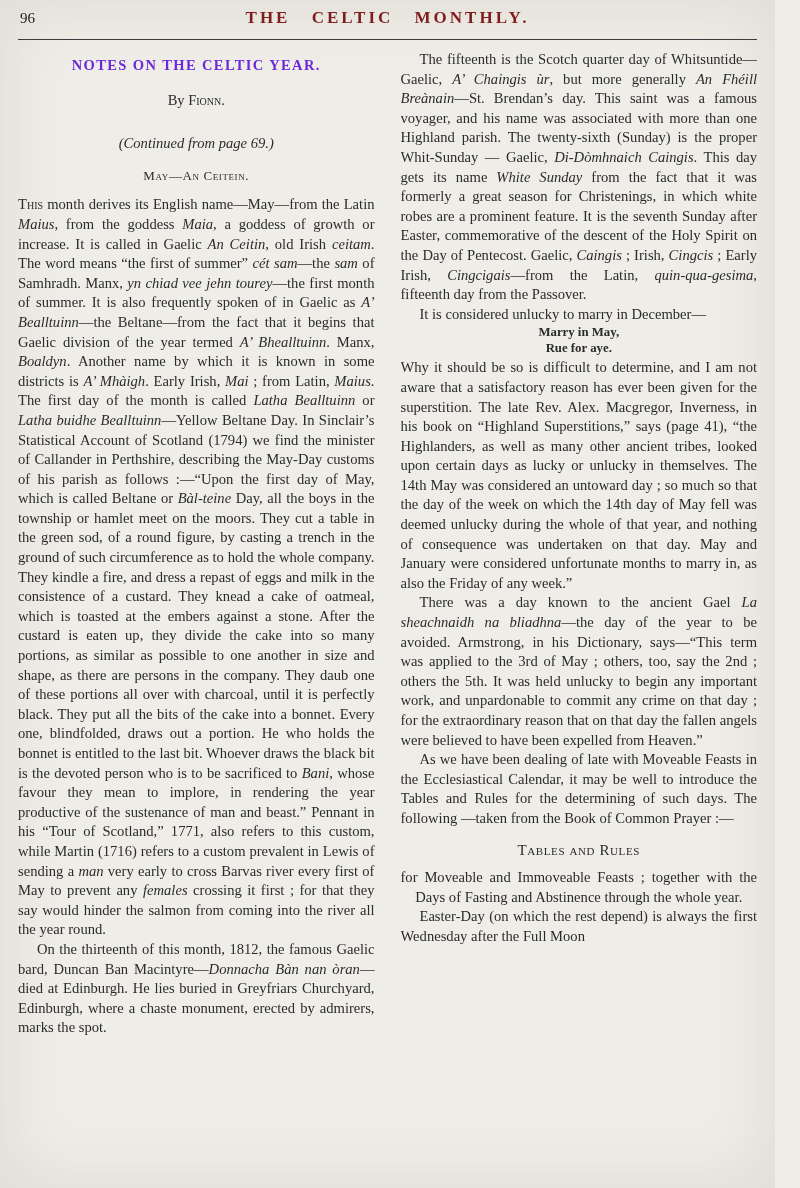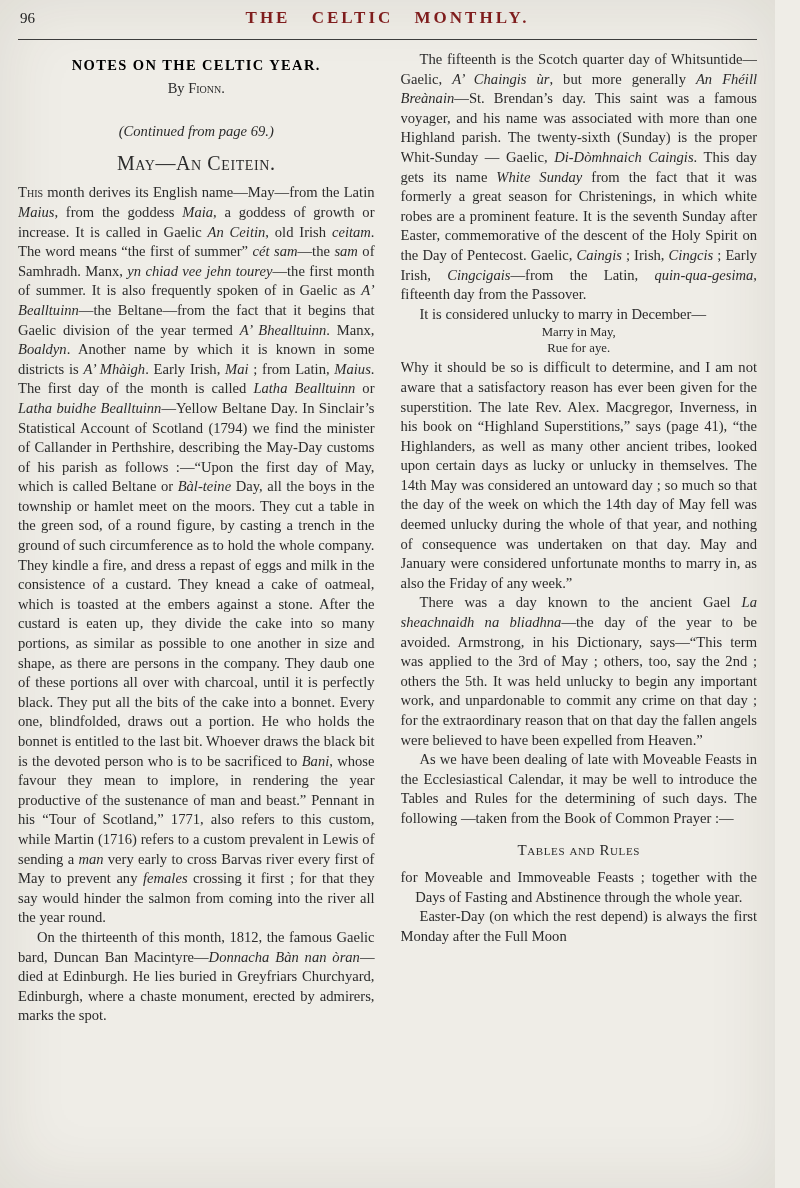--- a/index.html
+++ b/index.html
@@ -24,32 +24,33 @@
   }
   .rule { border-top:1.6px solid #3c3c3c; margin:5px 0 10px 0; }
   .columns { display:flex; gap:26px; height:1130px; }
   .col {
     width:369px; font-size:14.6px; line-height:19.6px;
     text-align:justify; text-align-last:left; overflow:hidden;
     hyphens:auto;
   }
   .art-title {
     text-align:center; text-align-last:center; font-size:14.5px; font-weight:700;
-    letter-spacing:1.4px; color:#000000; margin-top:6px;
+    letter-spacing:1.4px; color:#6d28d9; margin-top:6px;
   }
-  .byline { text-align:center; text-align-last:center; margin-top:3px; font-size:14.5px; }
+  .byline { text-align:center; text-align-last:center; margin-top:15px; font-size:14.5px; }
   .continued { text-align:center; text-align-last:center; font-style:italic; margin-top:24px; }
   .sc { font-variant:small-caps; }
   .sc-head { font-variant:small-caps; letter-spacing:.6px; }
-  .sect { text-align:center; text-align-last:center; font-size:20px; margin:12px 0 10px 0; }
+  .sect { text-align:center; text-align-last:center; font-size:13px; margin:12px 0 10px 0; }
   p { margin:0; text-indent:1.3em; }
   p.noindent { text-indent:0; }
   .verse {
     text-align:center; text-align-last:center; font-size:12.8px; line-height:15.5px;
     margin:1px 0 2px 0;
+    font-weight:bold;
   }
   .tables-head { text-align:right; text-align-last:center; font-size:15px; margin:12px 0 8px 0; }
   .tables-sub { text-align-last:center; }
   .rules-head {
     text-align:center; text-align-last:center; font-style:italic; margin:14px 0 10px 0;
   }
   i { font-style:italic; }
 </style>
 </head>
 <body>
@@ -79,17 +80,17 @@
       <p>It is considered unlucky to marry in December—</p>
       <div class="verse">
         <div>Marry in May,</div>
         <div>Rue for aye.</div>
       </div>
       <p class="noindent">Why it should be so is difficult to determine, and I am not aware that a satisfactory reason has ever been given for the superstition.  The late Rev. Alex. Macgregor, Inverness, in his book on “Highland Superstitions,” says (page 41), “the Highlanders, as well as many other ancient tribes, looked upon certain days as lucky or unlucky in themselves.  The 14th May was considered an untoward day ; so much so that the day of the week on which the 14th day of May fell was deemed unlucky during the whole of that year, and nothing of consequence was undertaken on that day.  May and January were considered unfortunate months to marry in, as also the Friday of any week.”</p>
       <p>There was a day known to the ancient Gael <i>La sheachnaidh na bliadhna</i>—the day of the year to be avoided.  Armstrong, in his Dictionary, says—“This term was applied to the 3rd of May ; others, too, say the 2nd ; others the 5th.  It was held unlucky to begin any important work, and unpardonable to commit any crime on that day ; for the extraordinary reason that on that day the fallen angels were believed to have been expelled from Heaven.”</p>
       <p>As we have been dealing of late with Moveable Feasts in the Ecclesiastical Calendar, it may be well to introduce the Tables and Rules for the determining of such days.  The following —taken from the Book of Common Prayer :—</p>
       <div class="tables-head sc-head">Tables and Rules</div>
       <div class="tables-sub">for Moveable and Immoveable Feasts ; together with the Days of Fasting and Abstinence through the whole year.</div>
-      <p>Easter-Day (on which the rest depend) is always the first Monday after the Full Moon</p>
+      <p>Easter-Day (on which the rest depend) is always the first Wednesday after the Full Moon</p>
     </div>
 
   </div>
 </div>
 
 </body></html>

